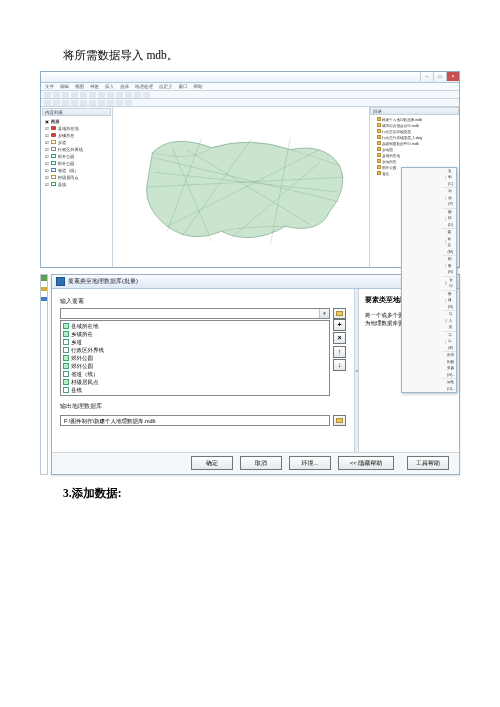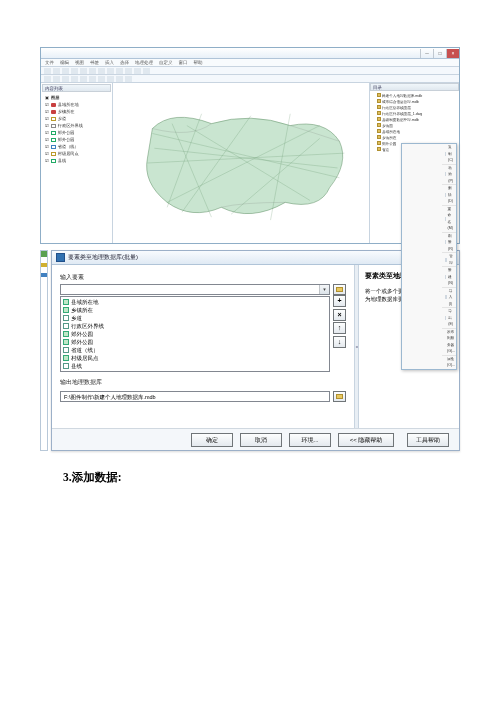--- a/index.html
+++ b/index.html
@@ -67,20 +67,21 @@
     .folder-ico { width:7px; height:5px; background:#e8c860; border:0.5px solid #b09030; }
     .dlg-btns { height:22px; border-top:1px solid #d0d8e0; display:flex; justify-content:flex-end; align-items:center; gap:7px; padding:0 10px; background:#f4f7fa; }
     .dbtn { min-width:42px; height:14px; border:1px solid #707578; background:linear-gradient(#fdfefe,#e4e9ee); font-size:6px; color:#000; text-align:center; line-height:13px; }
     .dbtn.wide { min-width:56px; }
   </style>
 </head>
 <body>
 
 <div class="page">
 
+  <div class="para">将所需数据导入 mdb。</div>
 
   <div class="shot">
     <div class="titlebar">
       <div class="win-ctrl">
         <span>─</span>
         <span>□</span>
         <span>×</span>
       </div>
     </div>
     <div class="menubar" id="arc-menubar">
@@ -252,16 +253,16 @@
       <div class="dlg-btns">
         <div class="dbtn">确定</div>
         <div class="dbtn">取消</div>
         <div class="dbtn">环境...</div>
         <div class="dbtn wide">&lt;&lt; 隐藏帮助</div>
         <div class="dbtn" style="margin-left:6px;">工具帮助</div>
       </div>
     </div>
   </div>
 
-  <div class="para" style="margin-top:16px;font-weight:bold;font-family:Liberation Serif, serif;">3.添加数据:</div>
+  <div class="para" style="margin-top:8px;font-weight:bold;font-family:Liberation Serif, serif;">3.添加数据:</div>
 
 
 </div>
 
 </body></html>

